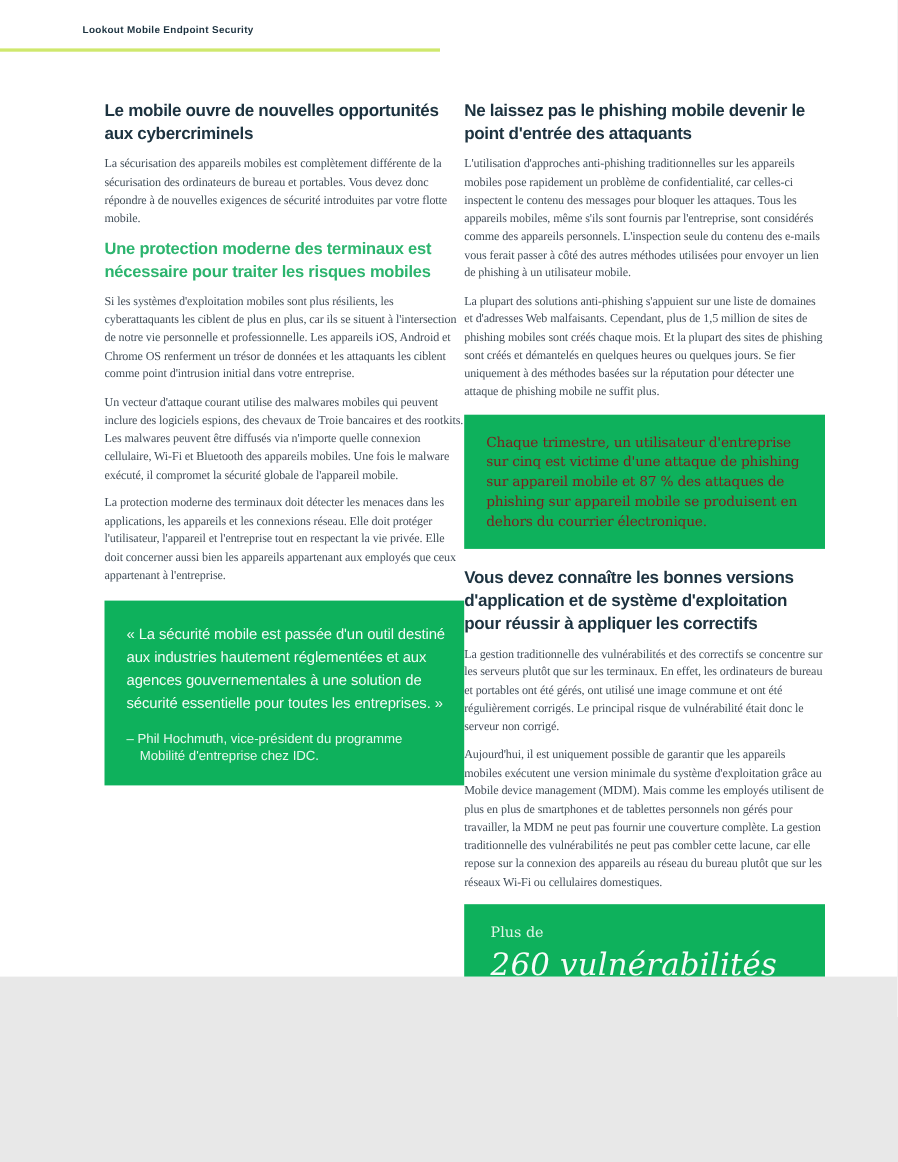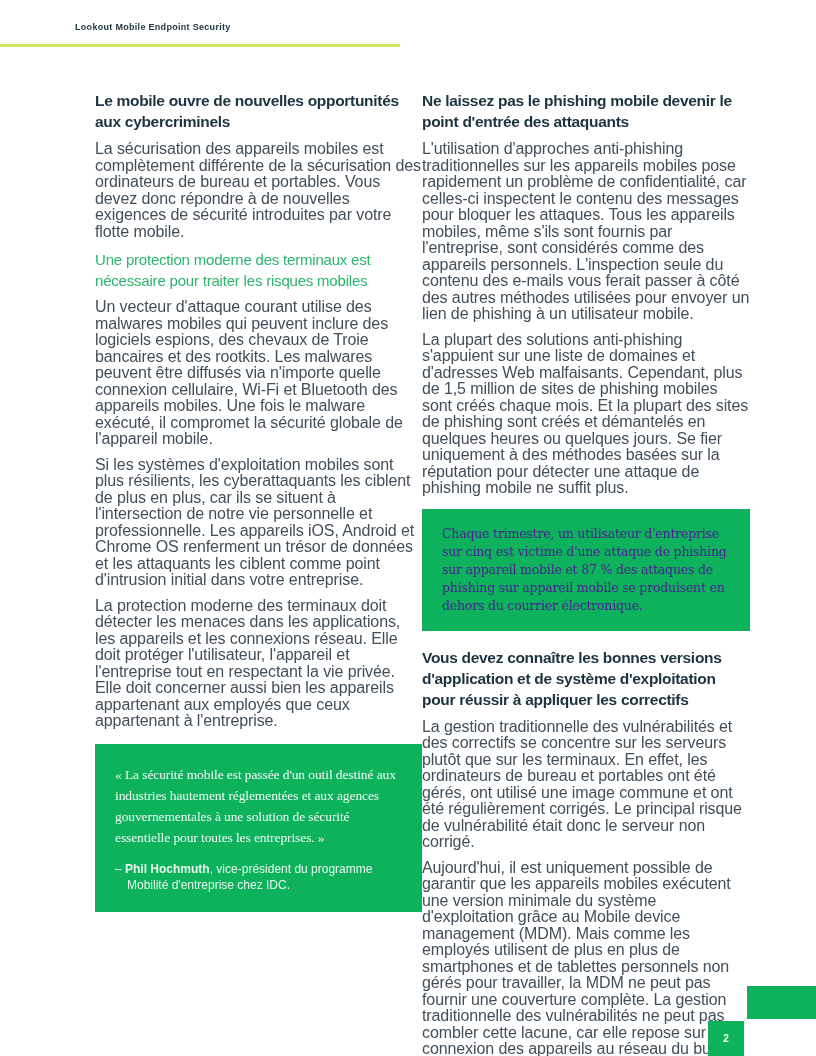--- a/index.html
+++ b/index.html
@@ -1,17 +1,17 @@
 <!DOCTYPE html>
 <html><head>
 <meta charset="utf-8">
 <style>
   html,body { margin:0; padding:0; background:#e8e8e8; }
   .page {
-    position:relative; width:816px; height:1056px; background:#ffffff;
+    position:relative; width:816px; height:888px; background:#ffffff;
     font-family:"Liberation Sans", sans-serif; overflow:hidden;
     margin:0 auto;
   }
   
   .header-title {
     position:absolute; left:75px; top:22px;
     font-size:9px; font-weight:700; letter-spacing:.3px;
     color:var(--ink);
   }
   .header-rule {
@@ -21,50 +21,50 @@
   
   .col { position:absolute; top:90px; }
   .col-left  { left:70px;  width:327px;margin-left:25px; }
   .col-right { left:402px; width:328px;margin-left:20px; }
 
   h1.sec {
     margin:0 0 9px 0; font-size:15.5px; font-weight:700;
     letter-spacing:-0.3px; line-height:21px; color:var(--ink);
   }
   h2.green {
-    margin:0 0 8px 0; font-size:15px; font-weight:400;
+    margin:0 0 8px 0; font-size:15px; font-weight:700;
     letter-spacing:-0.2px; line-height:21px; color:var(--green-heading);
   }
   p.body {
-    margin:0 0 9px 0; font-size:16px; line-height:16.5px;
-    letter-spacing:-0.1px; color:var(--body-text);
+    margin:0 0 9px 0; font-size:11px; line-height:16.5px;
+    letter-spacing:-0.1px; color:var(--body-text);font-family:Liberation Serif, serif;
   }
   p.body.last { margin-bottom:0; }
 
   
   .quote-box {
     margin-top:14px; background:var(--brand-green);
     padding:20px 16px 18px 20px;
   }
   .quote-text {
-    margin:0 0 13px 0; font-family:Liberation Serif, serif;
+    margin:0 0 13px 0; font-family:Liberation Sans, sans-serif;
     font-size:13.5px; line-height:21px; color:#f3fbf5; letter-spacing:-0.1px;
   }
   .quote-attr {
     margin:0; font-size:12px; line-height:16.5px; color:#e9f8ee;
     padding-left:12px; text-indent:-12px;
   }
-  .quote-attr strong { font-weight:700; }
+  .quote-attr strong { font-weight:400; }
 
   
   .callout-box {
     margin:12px 0 16px 0; background:var(--brand-green);
     padding:16px 20px;
     font-family:"DejaVu Serif", serif; font-size:12.5px; line-height:18px;
-    letter-spacing:-0.2px; color:#4c1d95;
+    letter-spacing:-0.2px; color:#7f1d1d;
   }
 
   
   .stat-box {
     margin-top:12px; background:var(--brand-green);
     padding:17px 24px 16px 24px; font-family:"DejaVu Serif", serif;
   }
   .stat-prefix { font-size:13px; line-height:19px; color:#e3f5e9; }
   .stat-value  { font-size:28px; line-height:37px; color:#f6fcf8; letter-spacing:.2px;font-style:italic; }
   .stat-suffix { font-size:13px; line-height:19px; color:#e3f5e9; }
@@ -92,22 +92,22 @@
 
 <div class="page" style="--brand-green: #0eb15c; --green-heading: #2cb46e; --lime: #cfe86d; --ink: #1d3340; --body-text: #424e59; --footer-dark: #1f313b;">
 
   <div class="header-title">Lookout Mobile Endpoint Security</div>
   <div class="header-rule"></div>
 
   <div class="col col-left">
     <h1 class="sec">Le mobile ouvre de nouvelles opportunités aux cybercriminels</h1>
     <p class="body">La sécurisation des appareils mobiles est complètement différente de la sécurisation des ordinateurs de bureau et portables. Vous devez donc répondre à de nouvelles exigences de sécurité introduites par votre flotte mobile.</p>
     <h2 class="green">Une protection moderne des terminaux est nécessaire pour traiter les risques mobiles</h2>
+    <p class="body">Si les systèmes d'exploitation mobiles sont plus résilients, les cyberattaquants les ciblent de plus en plus, car ils se situent à l'intersection de notre vie personnelle et professionnelle. Les appareils iOS, Android et Chrome OS renferment un trésor de données et les attaquants les ciblent comme point d'intrusion initial dans votre entreprise.</p>
     <p class="body">Un vecteur d'attaque courant utilise des malwares mobiles qui peuvent inclure des logiciels espions, des chevaux de Troie bancaires et des rootkits. Les malwares peuvent être diffusés via n'importe quelle connexion cellulaire, Wi-Fi et Bluetooth des appareils mobiles. Une fois le malware exécuté, il compromet la sécurité globale de l'appareil mobile.</p>
-    <p class="body">Si les systèmes d'exploitation mobiles sont plus résilients, les cyberattaquants les ciblent de plus en plus, car ils se situent à l'intersection de notre vie personnelle et professionnelle. Les appareils iOS, Android et Chrome OS renferment un trésor de données et les attaquants les ciblent comme point d'intrusion initial dans votre entreprise.</p>
     <p class="body last">La protection moderne des terminaux doit détecter les menaces dans les applications, les appareils et les connexions réseau. Elle doit protéger l'utilisateur, l'appareil et l'entreprise tout en respectant la vie privée. Elle doit concerner aussi bien les appareils appartenant aux employés que ceux appartenant à l'entreprise.</p>
 
     <div class="quote-box">
       <p class="quote-text">« La sécurité mobile est passée d'un outil destiné aux industries hautement réglementées et aux agences gouvernementales à une solution de sécurité essentielle pour toutes les entreprises. »</p>
       <p class="quote-attr"><span>–</span> <strong>Phil Hochmuth</strong><span>, vice-président du programme Mobilité d'entreprise chez IDC.</span></p>
     </div>
   </div>
 
   <div class="col col-right">
     <h1 class="sec">Ne laissez pas le phishing mobile devenir le point d'entrée des attaquants</h1>

